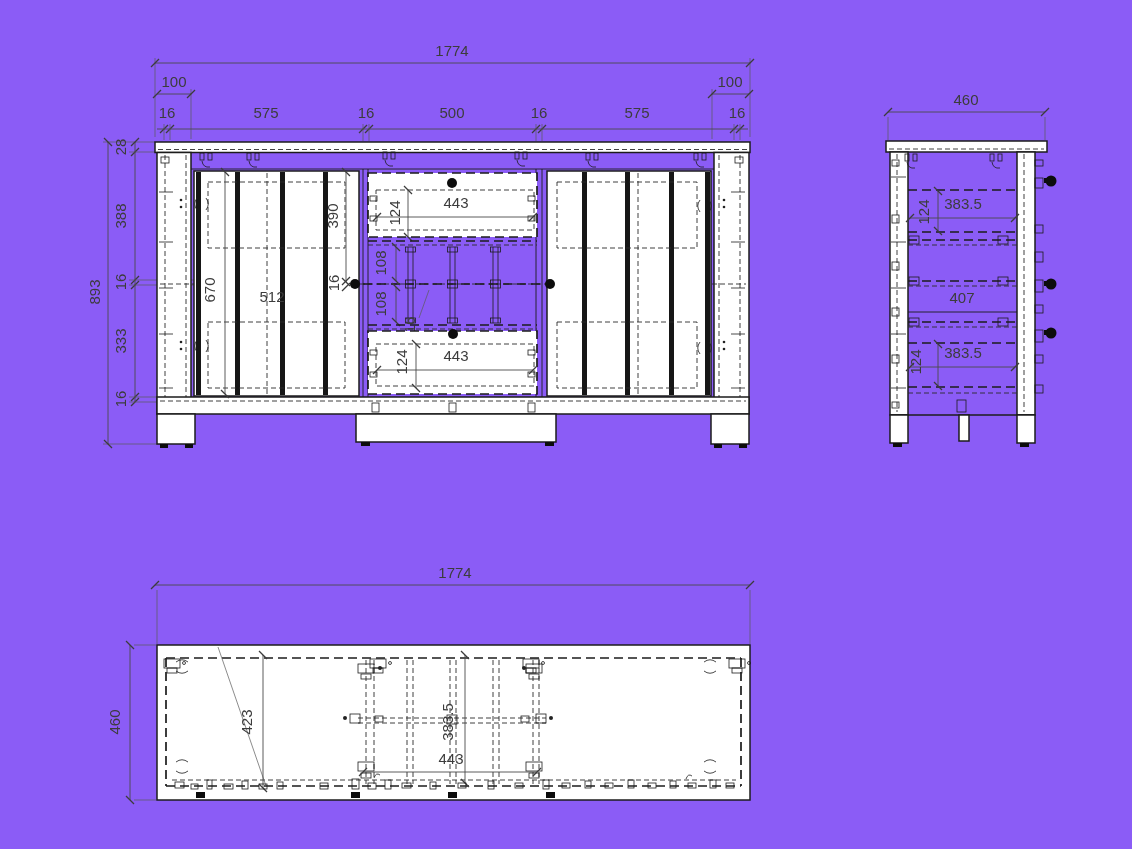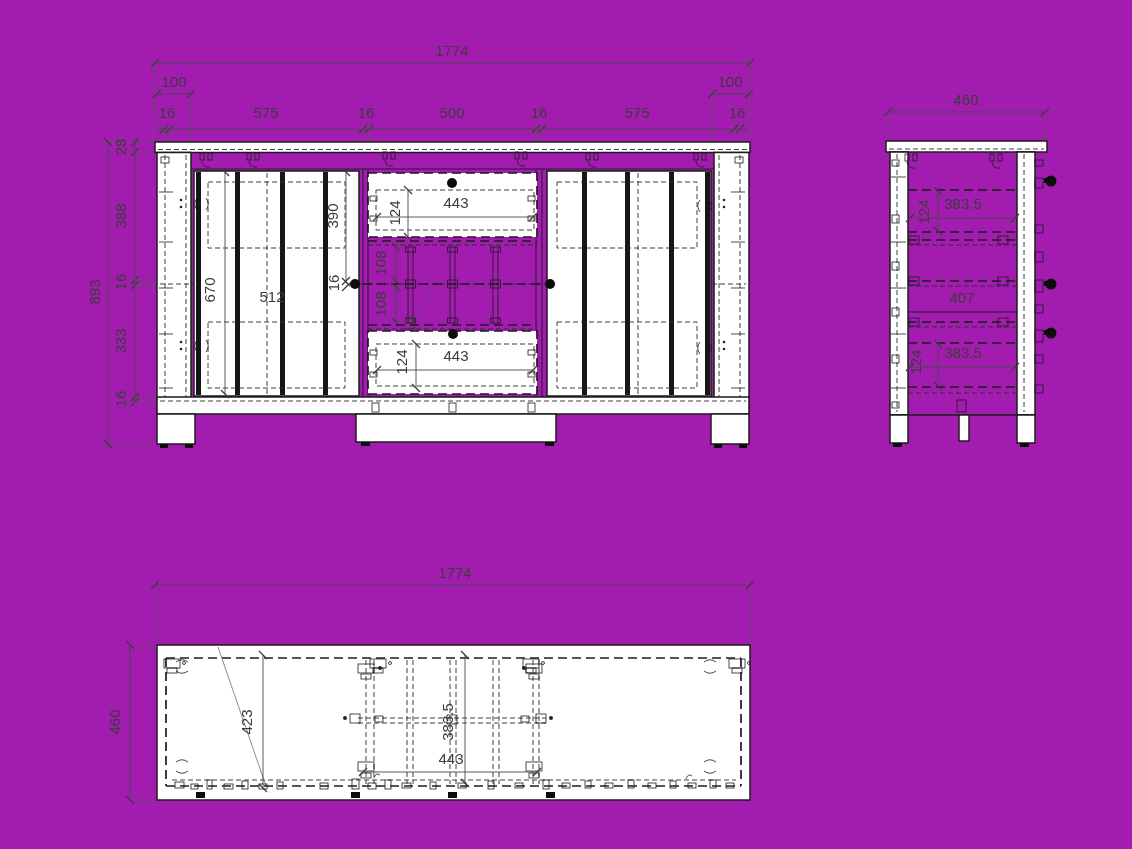--- a/index.html
+++ b/index.html
@@ -1,16 +1,16 @@
 <!DOCTYPE html>
 <html><head>
 <meta charset="utf-8">
 <style>
   html,body{margin:0;padding:0;background:#ffffff;}
-  .sheet{position:relative;width:1132px;height:849px;background:#a21caf;overflow:hidden;
+  .sheet{position:relative;width:1132px;height:849px;background:#8b5cf6;overflow:hidden;
          font-family:"Liberation Sans", sans-serif;}
   svg{position:absolute;left:0;top:0;}
   
   .ln   {stroke:#1c1c1c;stroke-width:1.5;fill:none;}
   .thin {stroke:#1c1c1c;stroke-width:0.9;fill:none;}
   .d1   {stroke:#2a2a2a;stroke-width:0.9;fill:none;stroke-dasharray:5 3;}
   .d2   {stroke:#1c1c1c;stroke-width:1.7;fill:none;stroke-dasharray:9 5;}
   .dim  {stroke:#4a4a4a;stroke-width:0.9;fill:none;}
   .ext  {stroke:#5a5a5a;stroke-width:0.7;fill:none;}
   .hw   {stroke:#1c1c1c;stroke-width:0.8;fill:none;}

